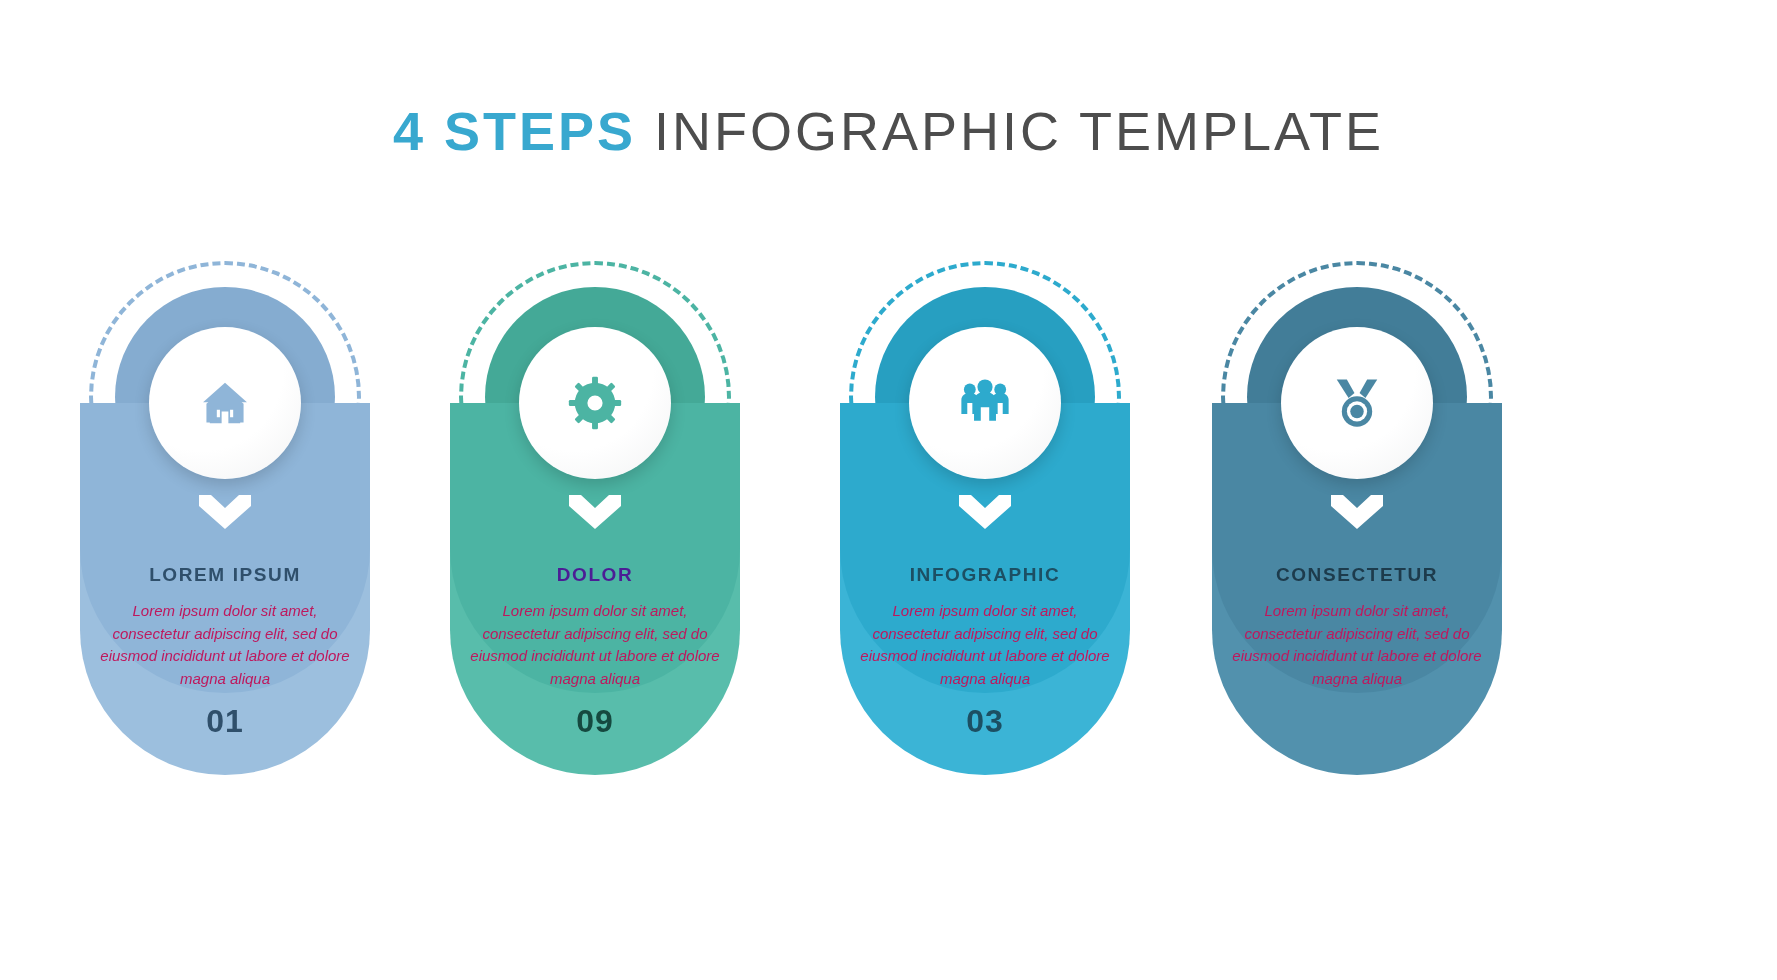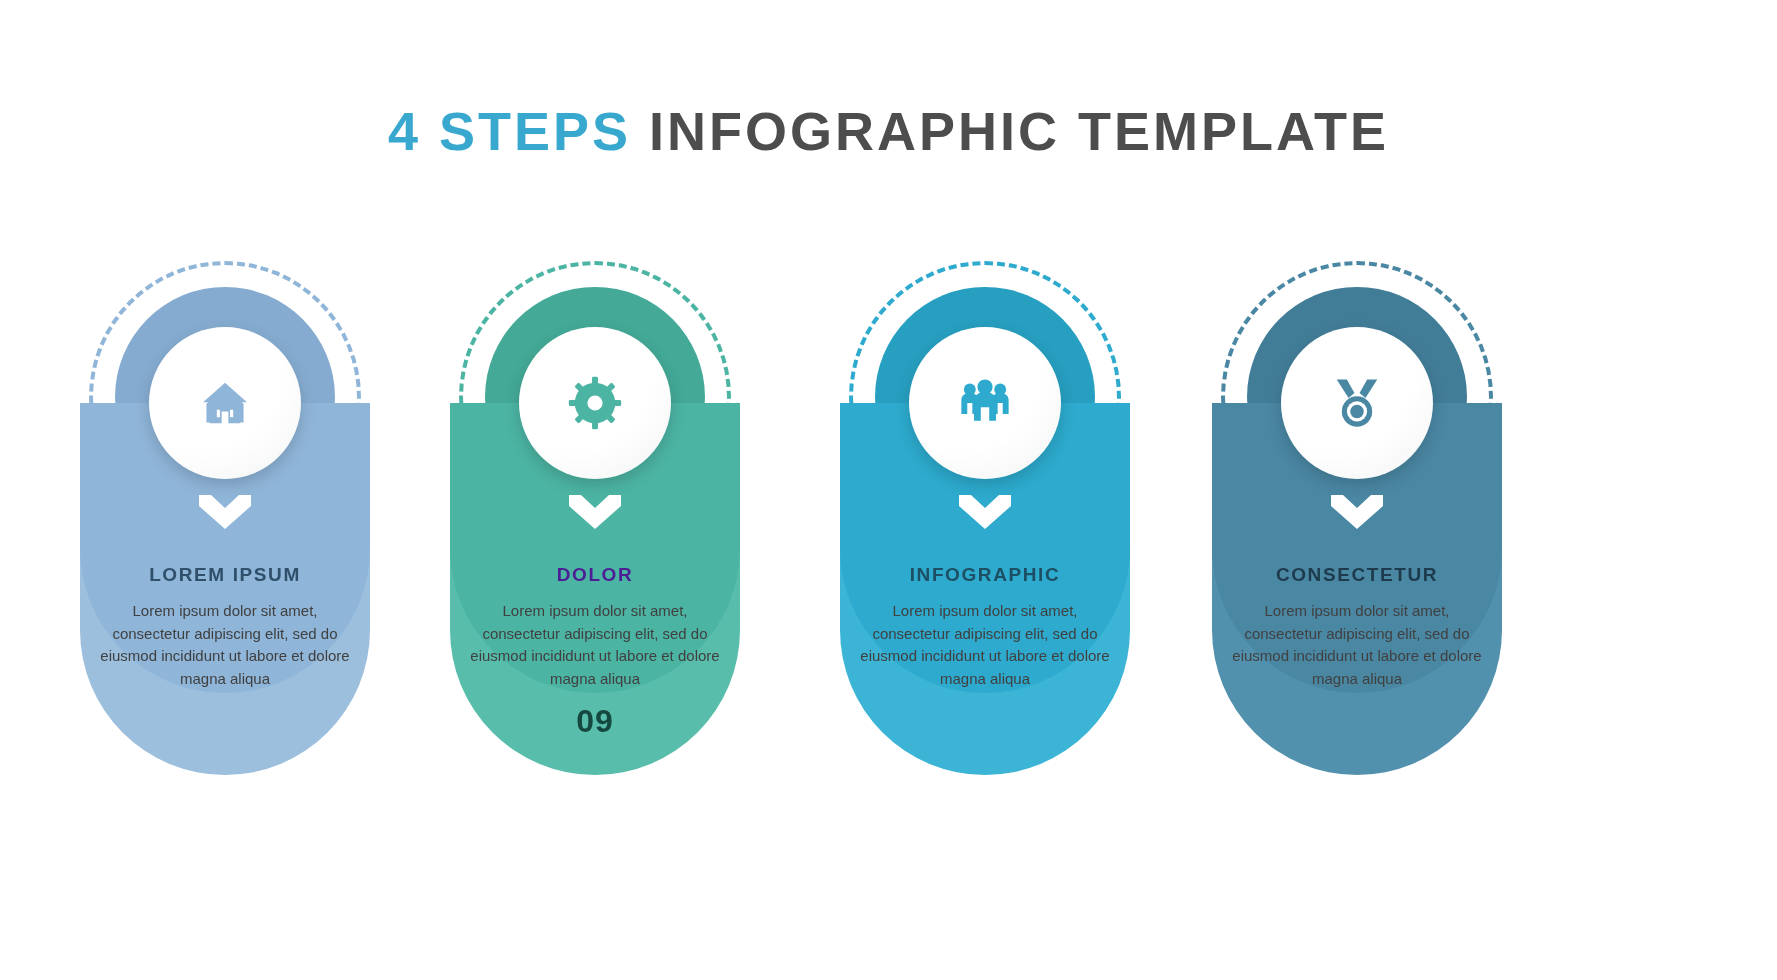--- a/index.html
+++ b/index.html
@@ -19,21 +19,21 @@
     white-space:nowrap;
   }
   .title-accent, .title-rest {
     font-size:54px;
     font-weight:700;
     letter-spacing:3px;
     line-height:1;
     display:inline;
   }
   .title-accent { color:#38a8cf; }
-  .title-rest   { color:#4d4d4d; font-weight:700; }
+  .title-rest   { color:#4d4d4d; font-weight:400; }
 
   
   .cards {
     position:absolute;
     top:255px; left:80px;
     width:1617px; height:520px;
   }
   .card {
     position:absolute;
     top:0;
@@ -144,22 +144,23 @@
   .card-title {
     font-size:19px;
     font-weight:700;
     letter-spacing:1.6px;
     line-height:1.1;
     margin-bottom:14px;
   }
   .card-desc {
     font-size:15px;
     line-height:1.52;
-    color:#404040;
+    color:#be185d;
     font-weight:400;
+    font-style:italic;
   }
   .card-num {
     position:absolute;
     left:0; right:0;
     top:448px;
     text-align:center;
     font-size:32px;
     font-weight:700;
     letter-spacing:1px;
   }
@@ -191,20 +192,21 @@
         </div>
         <div class="chevron">
           <svg viewBox="0 0 52 36" fill="#ffffff">
             <path d="M0 0 h12 L26 13 L40 0 h12 v11 L26 34 L0 11 Z"></path>
           </svg>
         </div>
         <div class="text-block">
           <div class="card-title" style="color:#2f4f6b;">LOREM IPSUM</div>
           <div class="card-desc">Lorem ipsum dolor sit amet, consectetur adipiscing elit, sed do eiusmod incididunt ut labore et dolore magna aliqua</div>
         </div>
+        <div class="card-num" style="color:#2f4f6b;">01</div>
       </div>
       <div class="card card-1">
         <div class="dashed-arc" style="border-color:#4cb4a3;"></div>
         <div class="disc" style="background:#44a997;"></div>
         <div class="body-col" style="background:#58bdab;"></div>
         <div class="fold-l" style="background:#44a997;"></div>
         <div class="fold-r" style="background:#44a997;"></div>
         <div class="flap" style="background:#4cb4a3;"></div>
         <div class="icon-circle">
           <span>
@@ -253,20 +255,21 @@
         </div>
         <div class="chevron">
           <svg viewBox="0 0 52 36" fill="#ffffff">
             <path d="M0 0 h12 L26 13 L40 0 h12 v11 L26 34 L0 11 Z"></path>
           </svg>
         </div>
         <div class="text-block">
           <div class="card-title" style="color:#1c4f63;">INFOGRAPHIC</div>
           <div class="card-desc">Lorem ipsum dolor sit amet, consectetur adipiscing elit, sed do eiusmod incididunt ut labore et dolore magna aliqua</div>
         </div>
+        <div class="card-num" style="color:#1c4f63;">03</div>
       </div>
       <div class="card card-3">
         <div class="dashed-arc" style="border-color:#4a87a3;"></div>
         <div class="disc" style="background:#427d98;"></div>
         <div class="body-col" style="background:#5291ad;"></div>
         <div class="fold-l" style="background:#427d98;"></div>
         <div class="fold-r" style="background:#427d98;"></div>
         <div class="flap" style="background:#4a87a3;"></div>
         <div class="icon-circle">
           <span>

